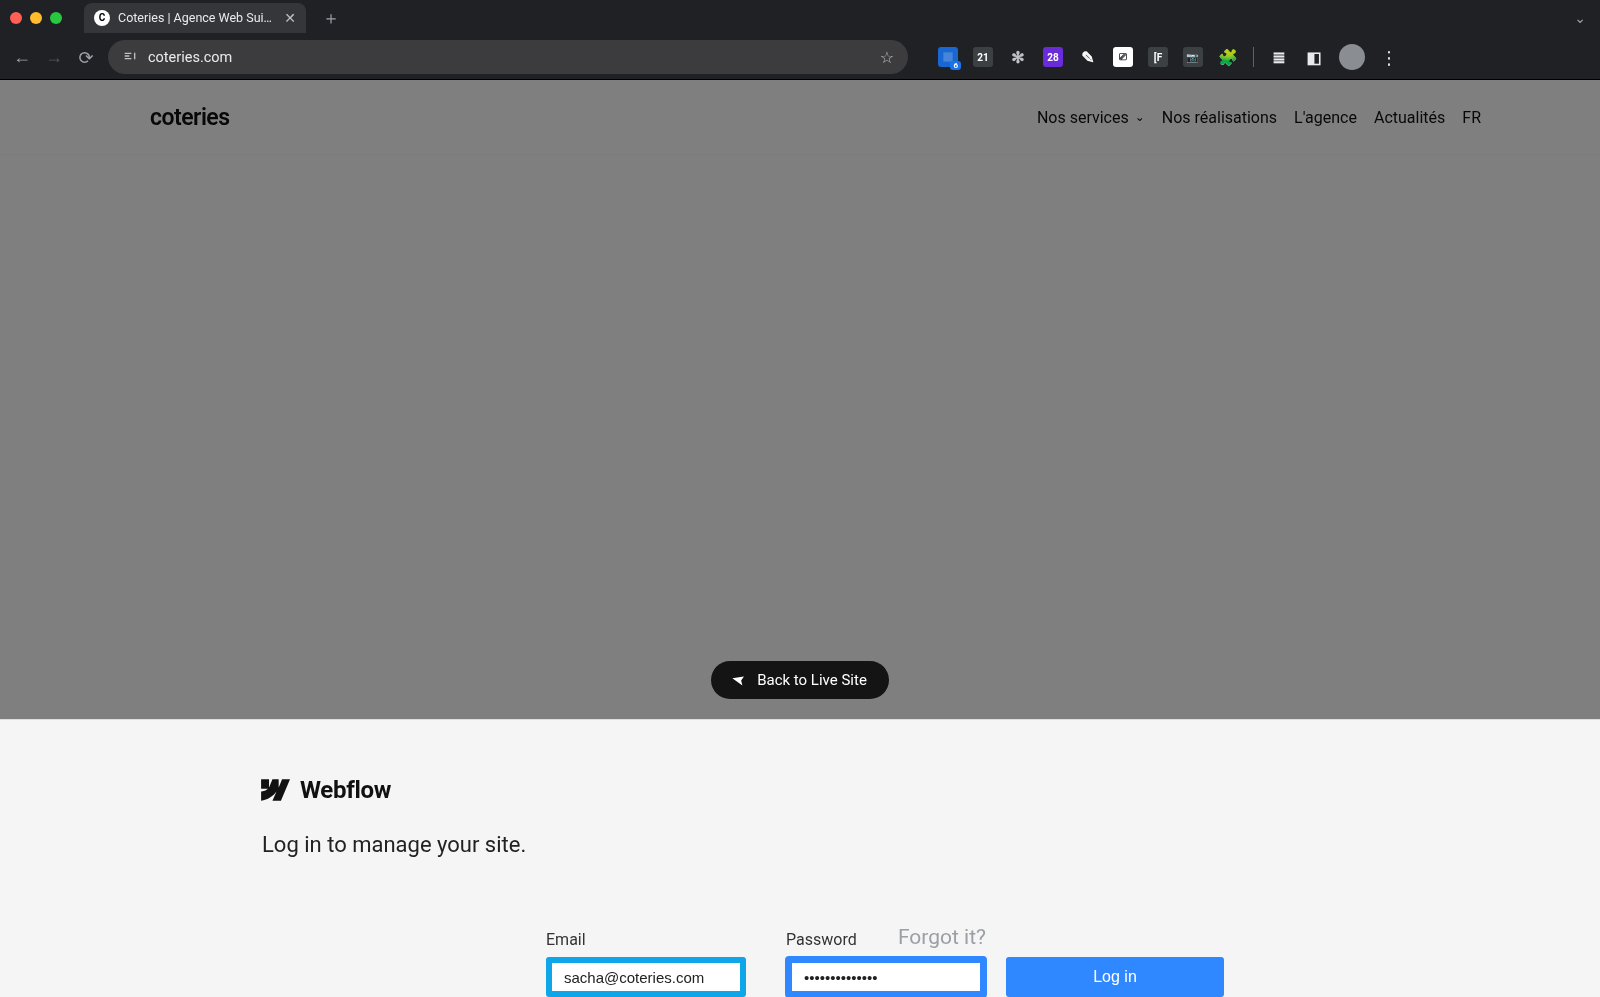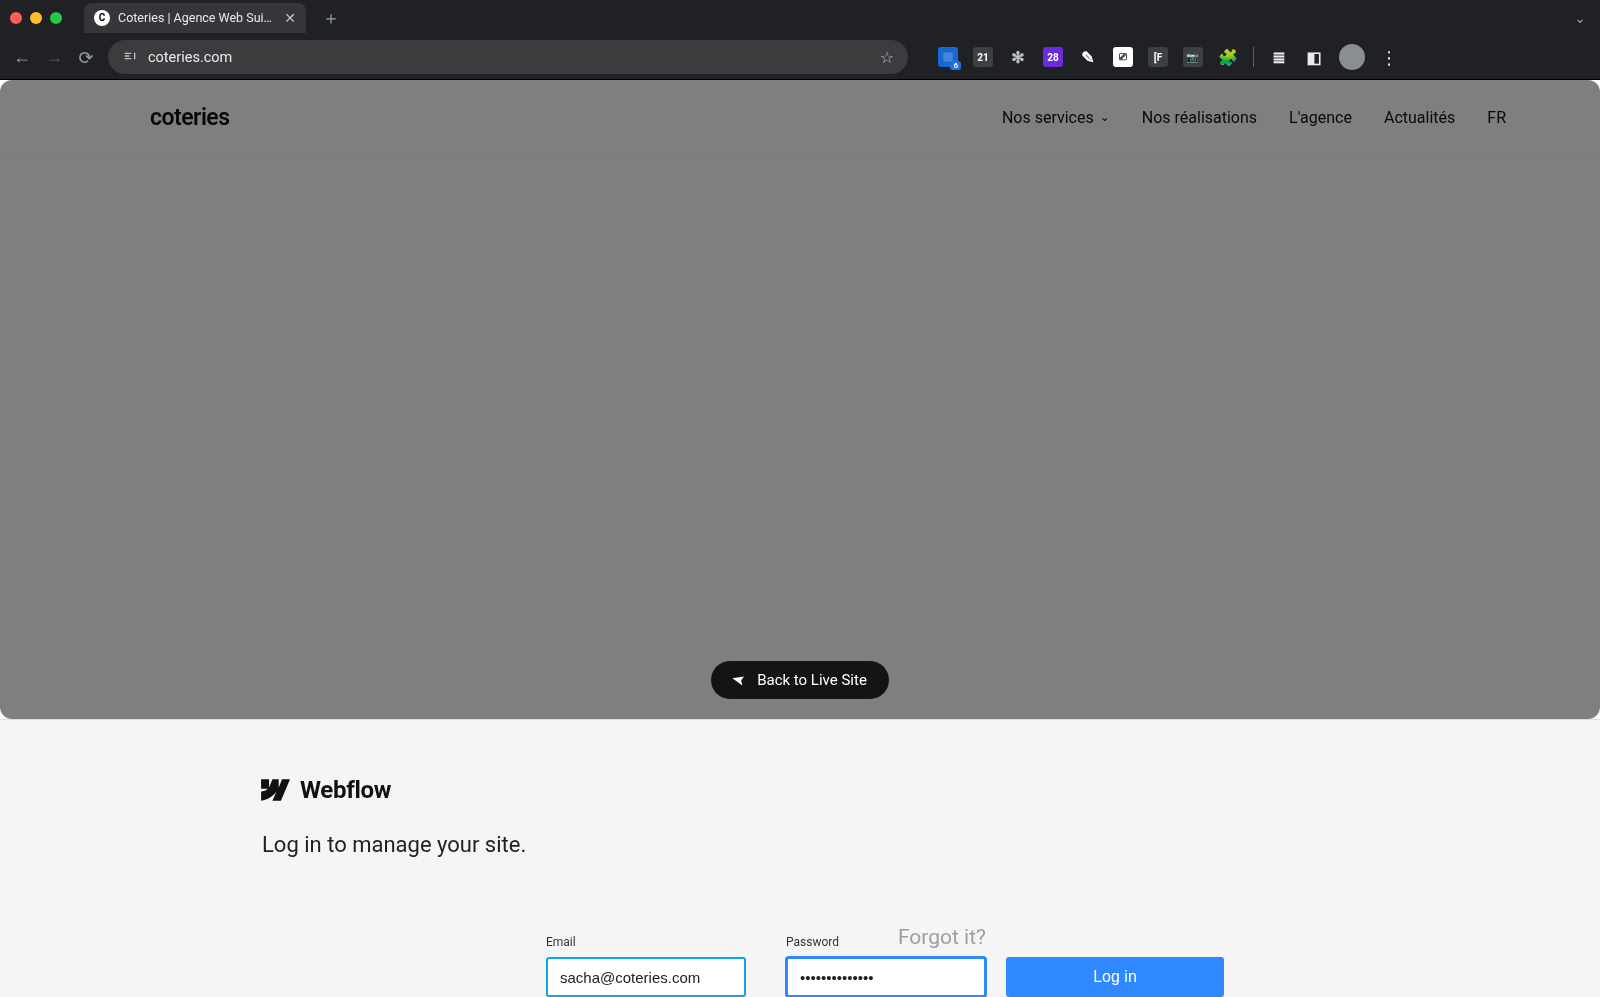--- a/index.html
+++ b/index.html
@@ -102,43 +102,42 @@
     .page-area{
       position:relative;
       height: calc(997px - 80px);
       background:#fff;
     }
 
     
     .site-nav{
       height:75px;
       display:flex; align-items:center;
-      padding: 0 94px 0 150px;
+      padding: 0 119px 0 150px;
       background:#fff;
       border-bottom:1px solid rgba(0,0,0,.03);
     }
     .site-logo{
       font-weight:600; font-size:23px; letter-spacing:-.5px; color:#111;
     }
     .site-nav-spacer{flex:1;}
-    .site-links{ display:flex; gap:32px; align-items:center;}
+    .site-links{ display:flex; gap:17px; align-items:center;}
     .site-link{ font-size:16px; color:#111; display:flex; align-items:center; gap:6px; cursor:pointer;}
 
     .site-canvas{
       position:absolute; top:75px; left:0; right:0; height: calc(100% - 75px - 278px);
       background:#fff;
     }
 
     .dim-overlay{
       position:absolute; inset:0;
       bottom:278px;
       background: rgba(0,0,0,.50);
       display:flex; align-items:flex-end; justify-content:center;
       padding-bottom:20px;
-      border-radius:12px;
     }
     .back-pill{
       background:#141414;
       color:#fff;
       font-size:15px;
       padding: 10px 22px;
       border-radius: 22px;
       display:flex; align-items:center; gap:10px;
       cursor:pointer;
     }
@@ -152,24 +151,24 @@
       border-top:1px solid #ddd;
       padding: 56px 0 0 256px;
       display:flex;
     }
     .wf-left{ width:290px;}
     .wf-logo{ display:flex; align-items:center; gap:10px; margin-bottom:28px; color:#111;}
     .wf-logo-text{ font-size:24px; font-weight:700; letter-spacing:-.3px;}
     .wf-sub{ font-size:22px; color:#222;margin-left:6px;}
     .wf-field{ display:flex; flex-direction:column; gap:8px; width:200px;}
     .wf-label-row{display:flex; justify-content:space-between; align-items:flex-end;}
-    .wf-label{ font-size:12px; color:#333;}
+    .wf-label{ font-size:16px; color:#333;}
     .wf-forgot{ font-size:21px; color:#9aa0a6; cursor:pointer;}
     .wf-input{
-      height:40px; border:2px solid #0ea5e9; border-radius:3px;
+      height:40px; border:6px solid #0ea5e9; border-radius:3px;
       background:#fff; padding:0 12px; font-size:15px; color:#222;
       outline:none;
     }
     .wf-input.focused{ border-color:#2f88ff; box-shadow:0 0 0 1px #2f88ff;}
     .wf-login-btn{
       height:40px; width:218px;
       background:#2f88ff; color:#fff; border:none; border-radius:3px;
       font-size:16px; cursor:pointer; align-self:flex-end;
     }
     .wf-field-group{ display:flex; gap:20px; align-items:flex-end;}

